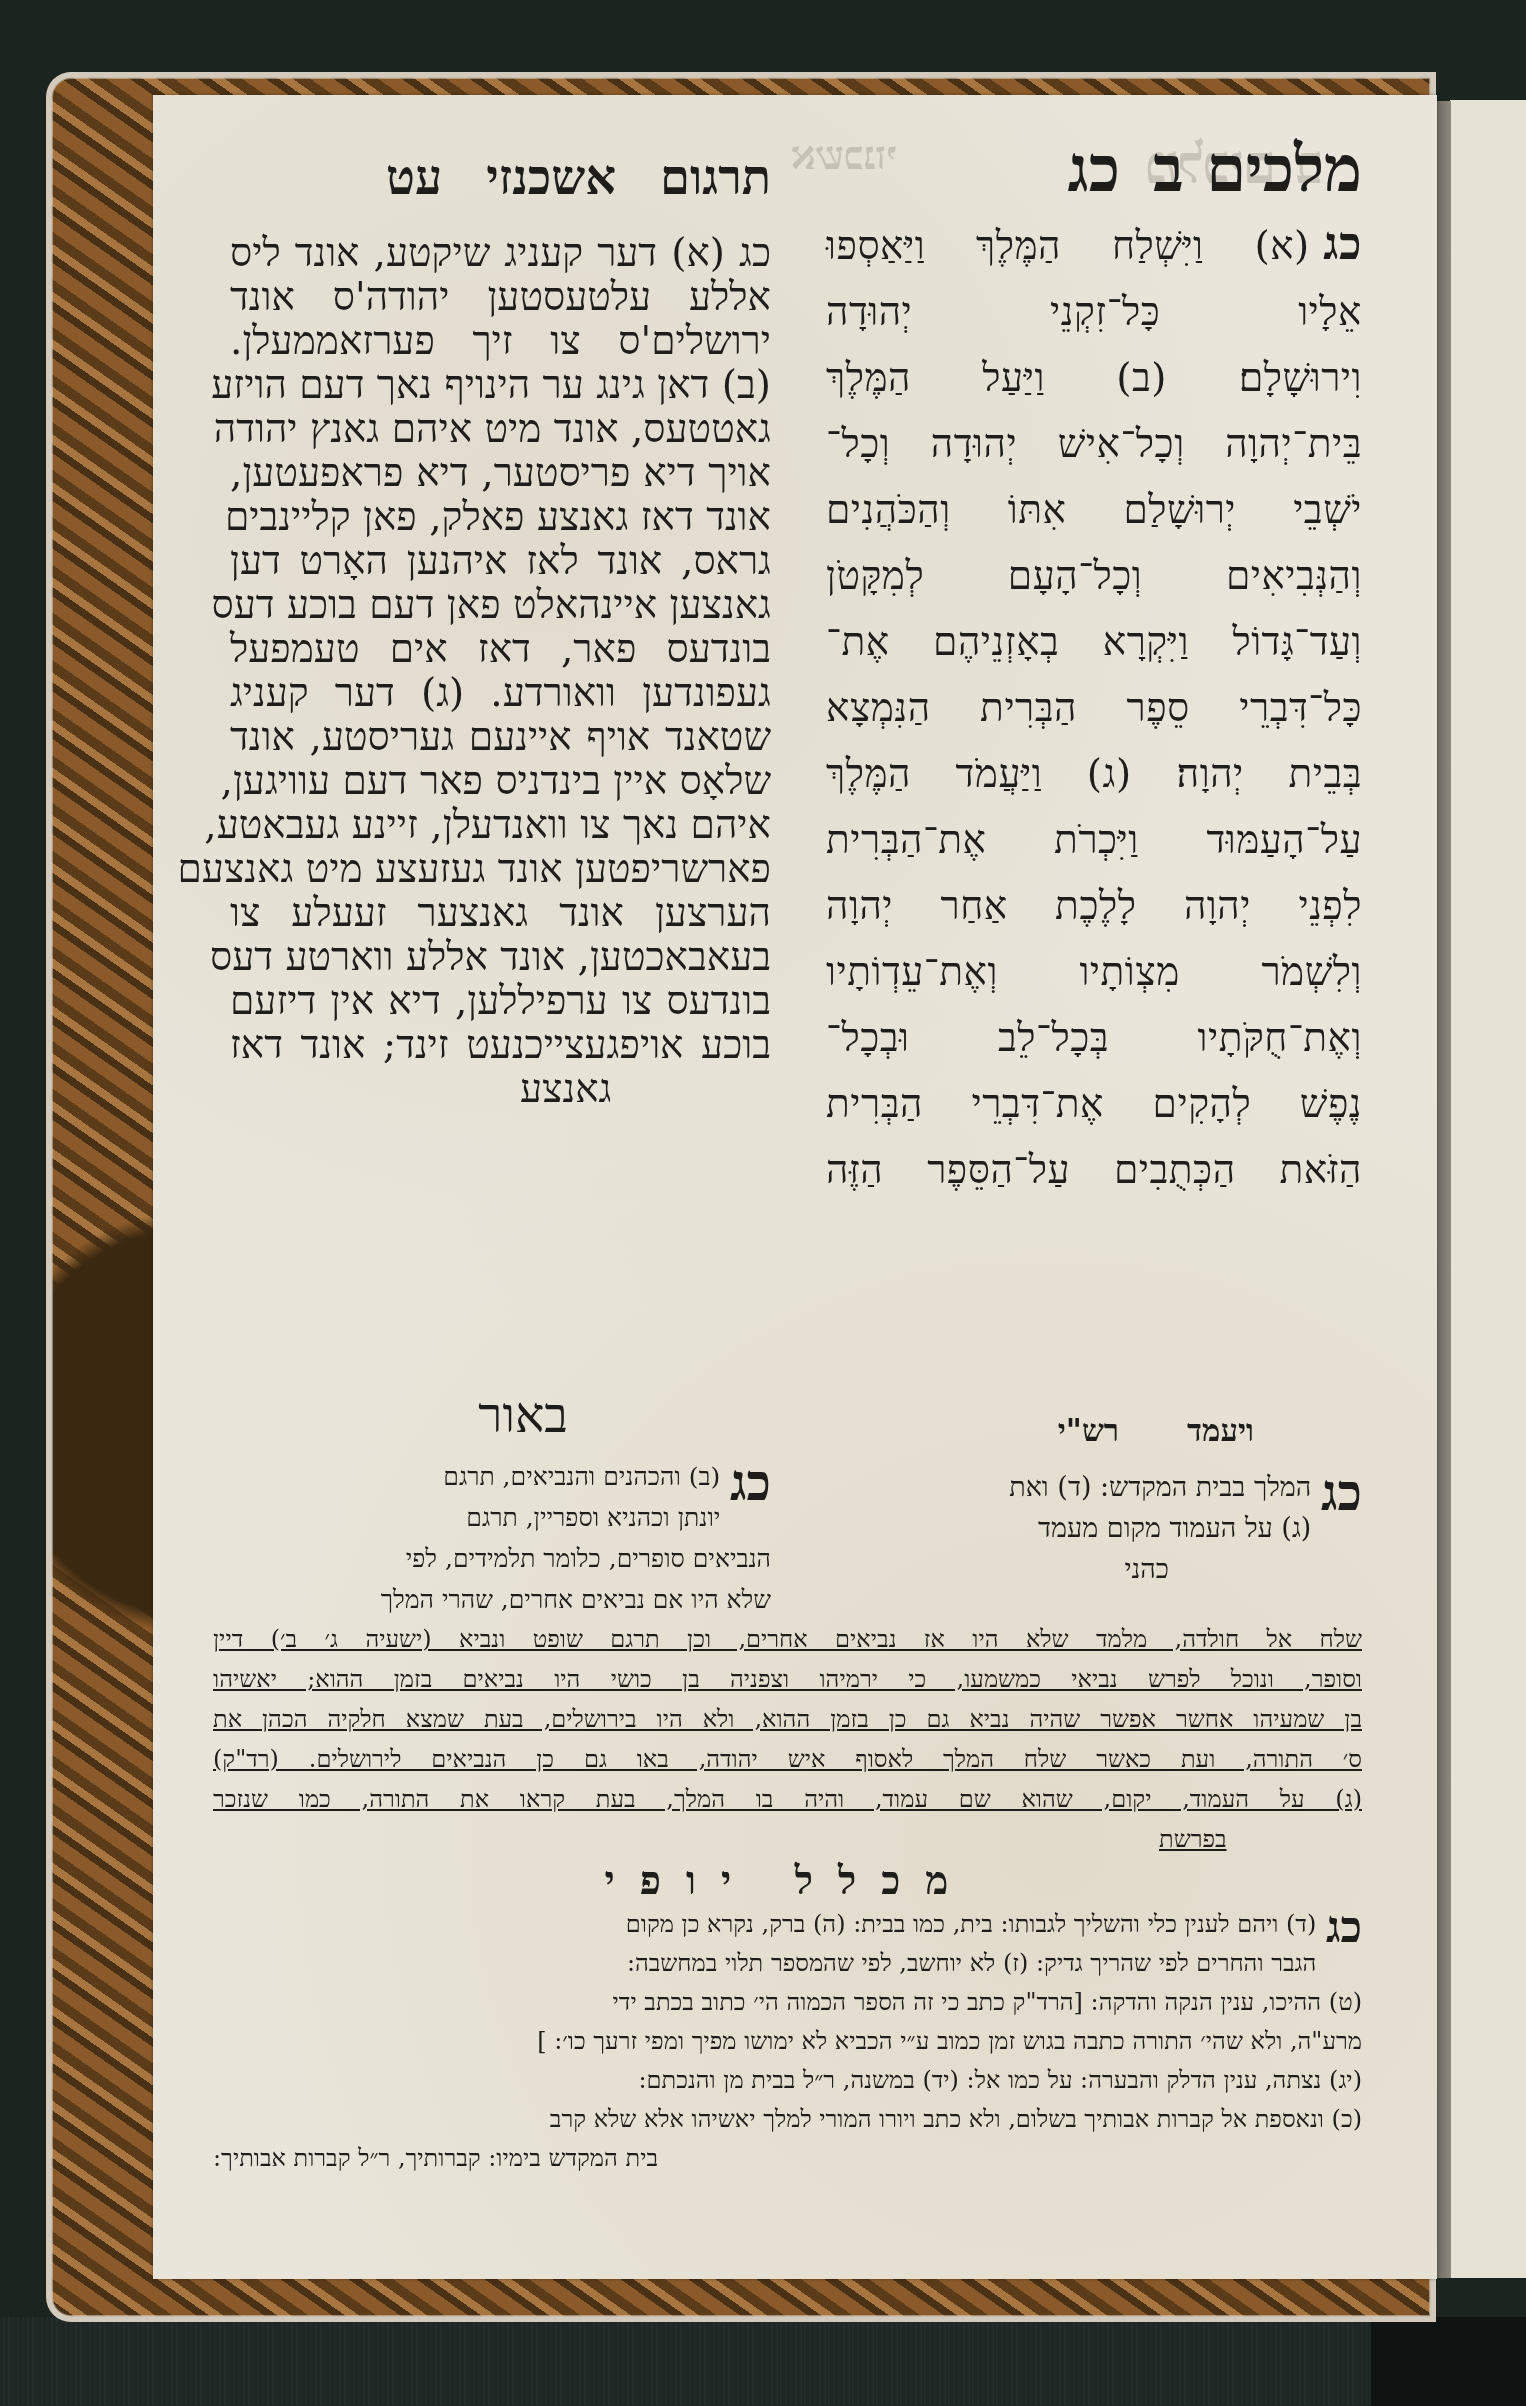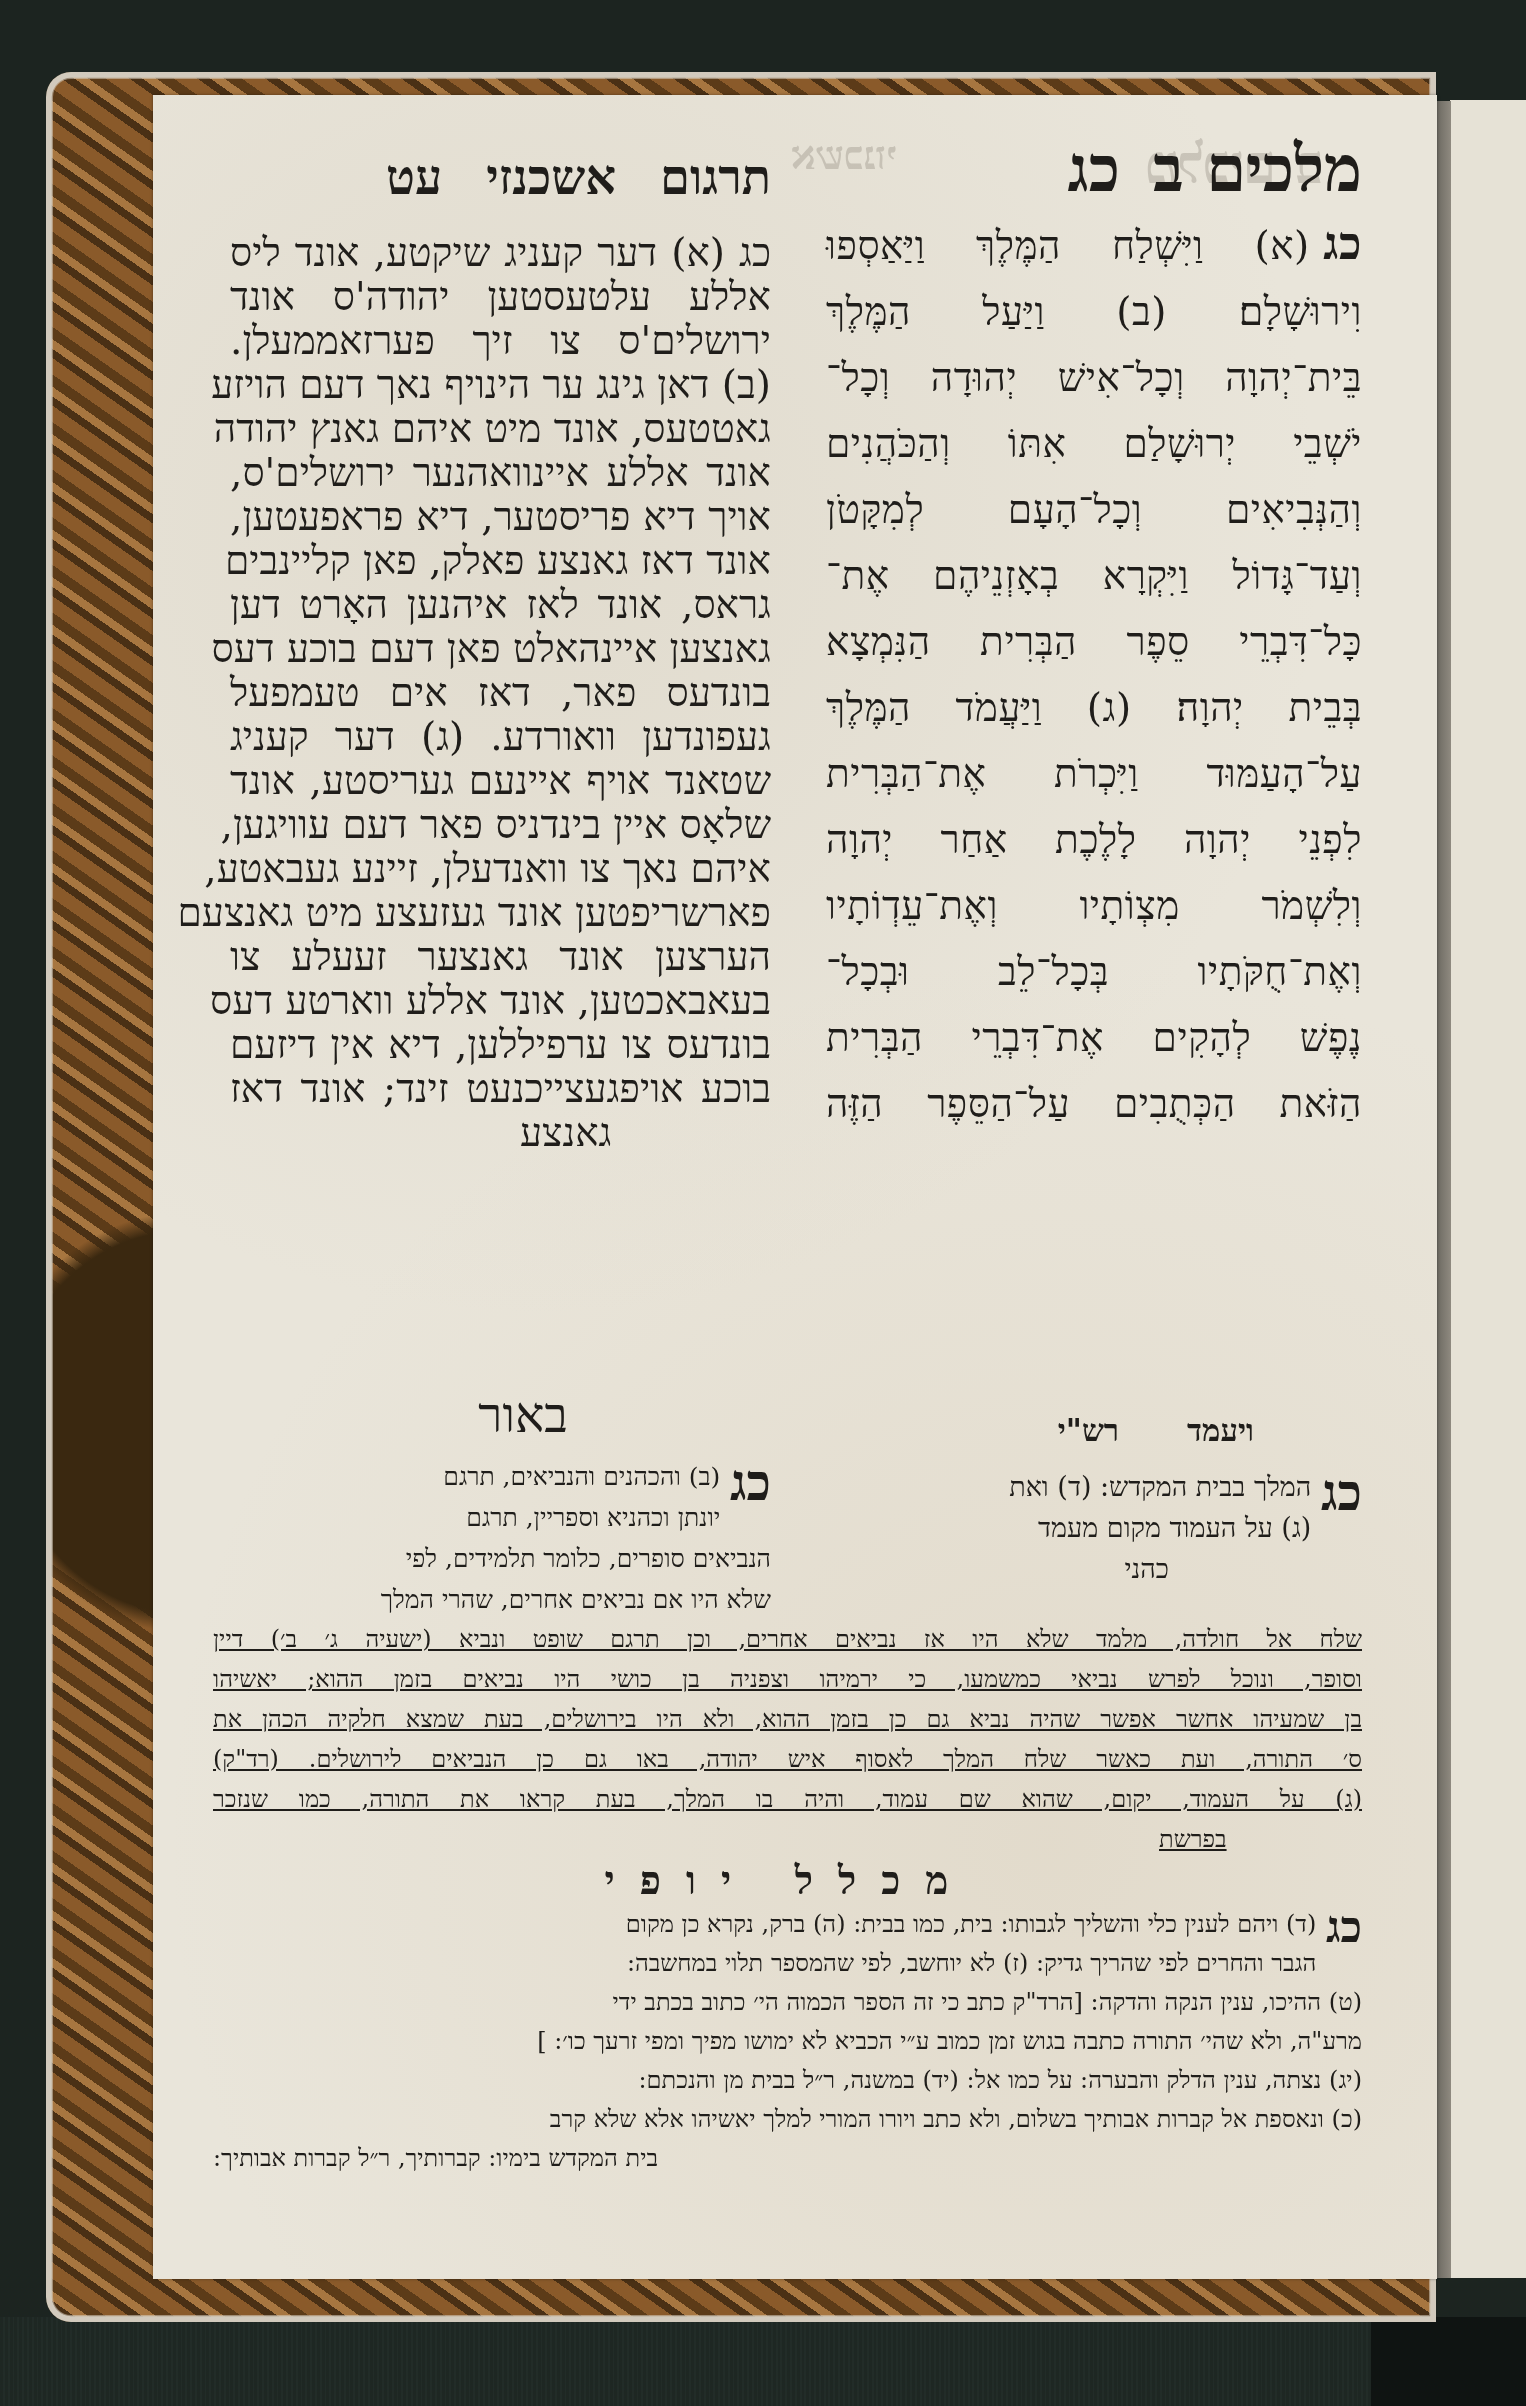--- a/index.html
+++ b/index.html
@@ -133,20 +133,21 @@
   <div class="bleed" style="right:116px;top:37px;font-size:54px;">מלכים ב</div>
 
   <div class="content">
 
     <div class="bible">
       <div class="header">
         <span>מלכים ב</span>
         <span>כג</span>
       </div>
       <span class="line"><span class="chapter-mark">כג</span><span>(א) וַיִּשְׁלַח הַמֶּלֶךְ וַיַּאַסְפוּ</span></span>
+      <span class="line">אֵלָיו כָּל־זִקְנֵי יְהוּדָה</span>
       <span class="line">וִירוּשָׁלָם׃ (ב) וַיַּעַל הַמֶּלֶךְ</span>
       <span class="line">בֵּית־יְהוָה וְכָל־אִישׁ יְהוּדָה וְכָל־</span>
       <span class="line">יֹשְׁבֵי יְרוּשָׁלַם אִתּוֹ וְהַכֹּהֲנִים</span>
       <span class="line">וְהַנְּבִיאִים וְכָל־הָעָם לְמִקָּטֹן</span>
       <span class="line">וְעַד־גָּדוֹל וַיִּקְרָא בְאָזְנֵיהֶם אֶת־</span>
       <span class="line">כָּל־דִּבְרֵי סֵפֶר הַבְּרִית הַנִּמְצָא</span>
       <span class="line">בְּבֵית יְהוָה׃ (ג) וַיַּעֲמֹד הַמֶּלֶךְ</span>
       <span class="line">עַל־הָעַמּוּד וַיִּכְרֹת אֶת־הַבְּרִית</span>
       <span class="line">לִפְנֵי יְהוָה לָלֶכֶת אַחַר יְהוָה</span>
       <span class="line">וְלִשְׁמֹר מִצְוֹתָיו וְאֶת־עֵדְוֹתָיו</span>
@@ -159,21 +160,20 @@
       <div class="header">
         <span>תרגום</span>
         <span>אשכנזי</span>
         <span>עט</span>
       </div>
       <span class="line">כג (א) דער קעניג שיקטע, אונד ליס</span>
       <span class="line">אללע עלטעסטען יהודה'ס אונד</span>
       <span class="line">ירושלים'ס צו זיך פערזאממעלן.</span>
       <span class="line">(ב) דאן גינג ער הינויף נאך דעם הויזע</span>
       <span class="line">גאטטעס, אונד מיט איהם גאנץ יהודה</span>
-      <span class="line">אונד אללע איינוואהנער ירושלים'ס,</span>
       <span class="line">אויך דיא פריסטער, דיא פראפעטען,</span>
       <span class="line">אונד דאז גאנצע פאלק, פאן קליינבים</span>
       <span class="line">גראס, אונד לאז איהנען האָרט דען</span>
       <span class="line">גאנצען איינהאלט פאן דעם בוכע דעס</span>
       <span class="line">בונדעס פאר, דאז אים טעמפעל</span>
       <span class="line">געפונדען וואורדע. (ג) דער קעניג</span>
       <span class="line">שטאנד אויף איינעם געריסטע, אונד</span>
       <span class="line">שלאָס איין בינדניס פאר דעם עוויגען,</span>
       <span class="line">איהם נאך צו וואנדעלן, זיינע געבאטע,</span>
       <span class="line">פארשריפטען אונד געזעצע מיט גאנצעם</span>

